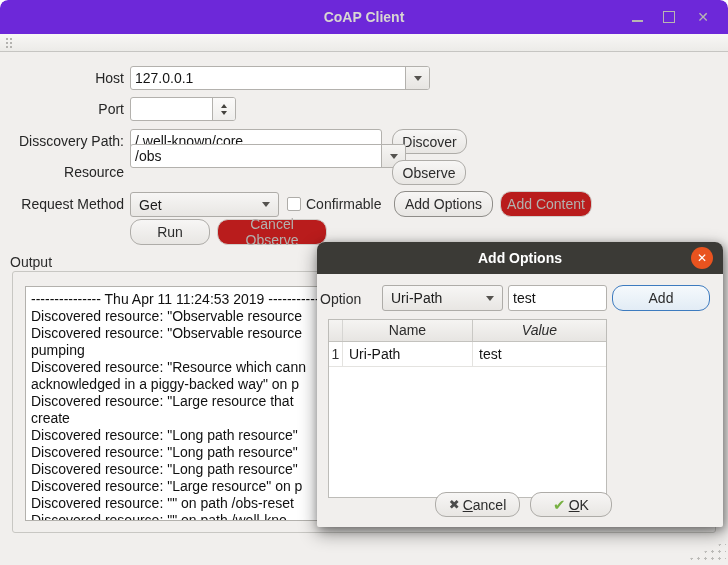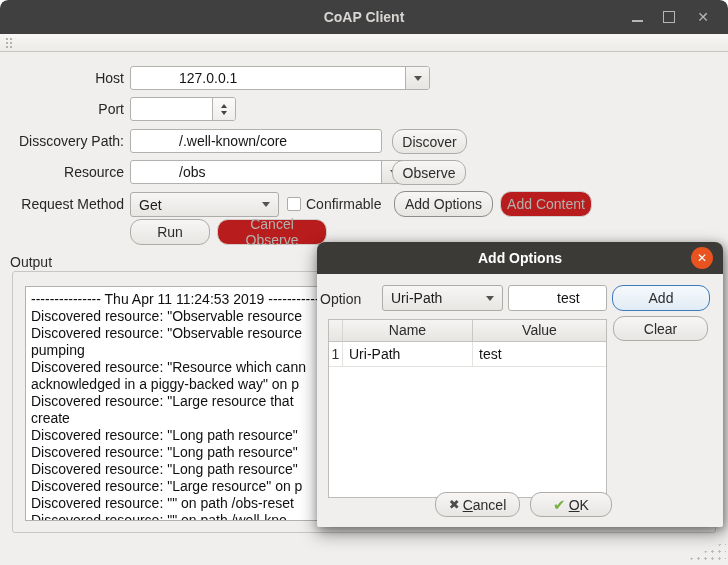--- a/index.html
+++ b/index.html
@@ -3,34 +3,34 @@
 <meta charset="utf-8">
 <style>
   html,body{margin:0;padding:0;background:#ffffff;}
   .window{
     position:relative;width:728px;height:565px;
     font-family:"Liberation Sans","DejaVu Sans",sans-serif;
     font-size:14px;color:#2c2c2c;background:#f1efed;
     border-radius:8px 8px 0 0;overflow:hidden;
   }
   
-  .titlebar{position:absolute;left:0;top:0;width:728px;height:34px;background:#404040;border-radius:8px 8px 0 0;}
+  .titlebar{position:absolute;left:0;top:0;width:728px;height:34px;background:#6d28d9;border-radius:8px 8px 0 0;}
   .titlebar .title{position:absolute;left:0;right:0;top:0;line-height:34px;text-align:center;font-weight:bold;color:#d8d6d2;}
   .winbtn{position:absolute;top:8px;width:18px;height:18px;display:flex;align-items:center;justify-content:center;cursor:pointer;}
   .wb-min{right:82px;}  .wb-max{right:50px;}  .wb-close{right:16px;color:#b8b6b2;font-size:14px;line-height:18px;}
   .minbar{width:11px;height:2px;background:#b8b6b2;margin-top:8px;}
   .maxbox{width:10px;height:10px;border:1.5px solid #b8b6b2;}
   
   .toolbar{position:absolute;left:0;top:34px;width:728px;height:17px;background:linear-gradient(#f8f7f5,#ecebe8);border-bottom:1px solid #c6c5c2;}
   .toolgrip{position:absolute;left:5px;top:3px;width:7px;height:12px;
     background-image:radial-gradient(circle,#b4b3b0 1px,transparent 1.2px);background-size:4px 4px;cursor:grab;}
   
   .lbl{position:absolute;left:0;width:124px;text-align:right;color:#262626;}
   .field{position:absolute;background:#fff;border:1px solid #b3b1ad;border-radius:3px;box-sizing:border-box;}
-  .field input{border:none;outline:none;background:transparent;font:inherit;color:#141414;width:100%;height:100%;padding:0 4px;box-sizing:border-box;margin-left:44px;}
+  .field input{border:none;outline:none;background:transparent;font:inherit;color:#141414;width:100%;height:100%;padding:0 4px;box-sizing:border-box;}
   .combo-btn{position:absolute;right:0;top:0;bottom:0;width:23px;background:linear-gradient(#f6f5f3,#e7e5e2);border-left:1px solid #b3b1ad;border-radius:0 2px 2px 0;display:flex;align-items:center;justify-content:center;cursor:pointer;}
   .arr-down{width:0;height:0;border:4px solid transparent;border-top:5px solid #55534f;margin-top:4px;}
   .spin-btns{position:absolute;right:0;top:0;bottom:0;width:22px;border-left:1px solid #b3b1ad;display:flex;flex-direction:column;align-items:center;justify-content:center;gap:3px;cursor:pointer;background:linear-gradient(#fbfaf9,#efeeec);border-radius:0 2px 2px 0;}
   .arr-up-s{width:0;height:0;border:3.5px solid transparent;border-bottom:4.5px solid #44423e;}
   .arr-dn-s{width:0;height:0;border:3.5px solid transparent;border-top:4.5px solid #44423e;}
   .btn{position:absolute;border:1px solid #aeaca8;border-radius:11px;background:linear-gradient(#f7f6f5,#e8e6e3);color:#2c2c2c;text-align:center;cursor:pointer;box-sizing:border-box;font:inherit;display:flex;align-items:center;justify-content:center;}
   .btn.disabled{color:#b3b1ae;background:#b91c1c;border-color:#d1cfcb;cursor:default;}
   .combo-flat{position:absolute;border:1px solid #aeaca8;border-radius:3px;background:linear-gradient(#f7f6f5,#e8e6e3);box-sizing:border-box;display:flex;align-items:center;cursor:pointer;}
   .combo-flat .cval{flex:1;padding-left:8px;color:#1c1c1c;text-align:left;}
   .combo-flat .arr-down{margin-right:8px;}
@@ -52,21 +52,21 @@
   .dlg-lbl-option{position:absolute;left:3px;top:49px;}
   .dlg-combo{left:65px;top:43px;width:121px;height:26px;}
   .dlg-input{left:191px;top:43px;width:99px;height:26px;}
   .btn-add{left:295px;top:43px;width:98px;height:26px;border:1px solid #3d7bbf;background:linear-gradient(#f5f9fc,#e2ecf5);}
   .btn-clear{left:296px;top:74px;width:95px;height:25px;}
   .dlg-table{position:absolute;left:11px;top:77px;width:279px;height:179px;background:#fff;border:1px solid #bdbcb8;box-sizing:border-box;overflow:hidden;}
   .thead{display:flex;height:21px;background:linear-gradient(#f5f4f2,#e7e5e2);border-bottom:1px solid #c3c2be;}
   .th{box-sizing:border-box;text-align:center;line-height:21px;color:#2c2c2c;border-right:1px solid #c9c8c4;}
   .th-corner{width:14px;border-right:1px solid #d6d5d2;}
   .th-name{width:130px;}
-  .th-value{flex:1;border-right:none;}
+  .th-value{flex:1;border-right:none;font-style:italic;}
   .trow{display:flex;height:24px;border-bottom:1px solid #e4e3e0;cursor:pointer;}
   .td{box-sizing:border-box;line-height:24px;color:#141414;overflow:hidden;white-space:nowrap;}
   .td-num{width:14px;text-align:center;border-right:1px solid #e4e3e0;color:#333;}
   .td-name{width:130px;padding-left:6px;border-right:1px solid #e4e3e0;}
   .td-value{flex:1;padding-left:6px;}
   .btn-dcancel{left:118px;top:250px;width:85px;height:25px;gap:3px;}
   .btn-dok{left:213px;top:250px;width:82px;height:25px;gap:3px;}
   .x-icon{color:#4c4c4c;font-weight:bold;font-size:13px;}
   .check-icon{color:#76b041;font-weight:bold;font-size:15px;}
   .mn{text-decoration:underline;}
@@ -109,21 +109,21 @@
       <i class="arr-up-s"></i>
       <i class="arr-dn-s"></i>
     </span>
   </div>
 
   <div class="field" style="left:130px;top:129px;width:252px;height:24px">
     <input value="/.well-known/core" style="">
   </div>
   <button class="btn" style="left:392px;top:129px;width:75px;height:25px">Discover</button>
 
-  <div class="field" style="left:130px;top:160px;width:276px;height:24px">
+  <div class="field" style="left:130px;top:144px;width:276px;height:24px">
     <input style="width: 224px;" value="/obs">
     <span class="combo-btn">
         <i class="arr-down"></i>
       </span>
   </div>
   <button class="btn" style="left:392px;top:160px;width:74px;height:25px">Observe</button>
 
   <div class="combo-flat" style="left:130px;top:192px;width:149px;height:25px">
     <span class="cval">Get</span>
     <i class="arr-down"></i>
@@ -165,21 +165,20 @@
 
     <span class="dlg-lbl-option">Option</span>
     <div class="combo-flat dlg-combo">
       <span class="cval">Uri-Path</span>
       <i class="arr-down"></i>
     </div>
     <div class="field dlg-input">
       <input value="test" style="">
     </div>
     <button class="btn btn-add">Add</button>
-    <button class="btn btn-clear">Clear</button>
 
     <div class="dlg-table">
       <div class="thead">
         <span class="th th-corner"></span>
         <span class="th th-name">Name</span>
         <span class="th th-value">Value</span>
       </div>
       <div class="trow">
         <span class="td td-num">1</span>
         <span class="td td-name">Uri-Path</span>

